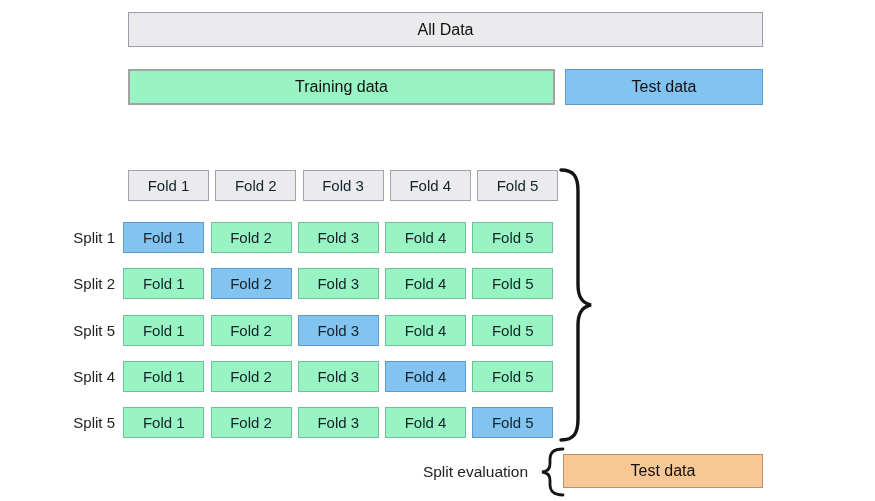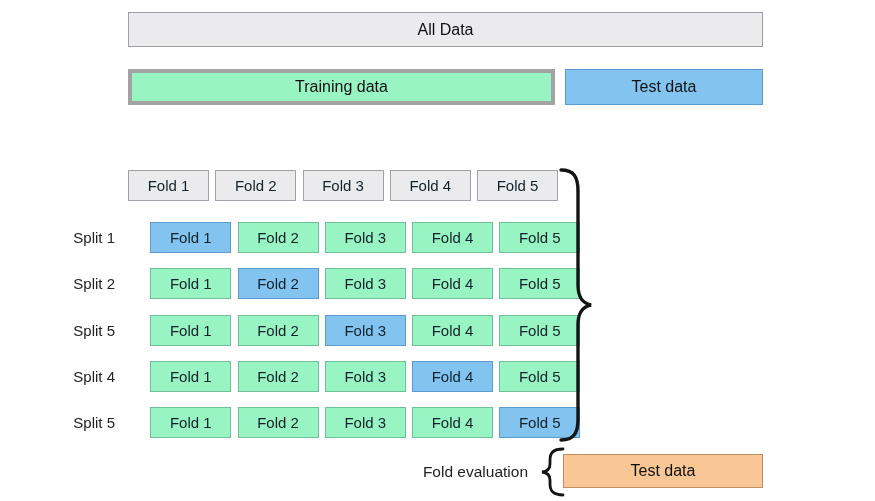--- a/index.html
+++ b/index.html
@@ -5,26 +5,26 @@
   html,body{margin:0;padding:0;background:#ffffff;}
   #canvas{
     position:relative;width:875px;height:501px;background:#ffffff;overflow:hidden;
     font-family:"Liberation Sans", sans-serif;color:#1b1b1b;padding-left:12px;
   }
   .bar{
     position:absolute;box-sizing:border-box;display:flex;align-items:center;justify-content:center;
     font-size:16px;color:#111;
   }
   .bar.gray{background:#ebebee;border:1px solid #9c9cab;}
-  .bar.green{background:#98f5c3;border:4px solid #a3a3a3;}
+  .bar.green{background:#98f5c3;border:2px solid #a3a3a3;}
   .bar.blue{background:#82c3f0;border:1px solid #5b9bd0;}
   .bar.orange{background:#f9c795;border:1px solid #bd8f62;}
   .row{position:absolute;display:flex;gap:6.25px;height:31px;border-radius:9px;}
   .split-label{
-    width:60px;margin-right:29px;text-align:right;font-size:15px;color:#222;
+    width:60px;margin-right:2px;text-align:right;font-size:15px;color:#222;
     line-height:31px;flex:none;
   }
   .cell{
     flex:none;width:81px;height:31px;box-sizing:border-box;
     display:flex;align-items:center;justify-content:center;font-size:15px;color:#12222a;
   }
   .cell.gray{background:#ebebee;border:1px solid #a2a2af;}
   .cell.green{background:#98f5c3;border:1px solid #6fbf9a;}
   .cell.blue{background:#82c3f0;border:1px solid #5b9bd0;}
   .brace{position:absolute;}
@@ -100,21 +100,21 @@
     <div class="cell blue">Fold 5</div>
   </div>
 
   <div class="brace" style="left:558px;top:167px;width:36px;height:276px;">
     <svg width="36" height="276" viewBox="0 0 36 276">
       <path d="M 3 3 C 16 3 20 10 20 24 L 20 118 C 20 130 24 136 33 138 C 24 140 20 146 20 158 L 20 252 C 20 266 16 273 3 273" fill="none" stroke="#141414" stroke-width="3.4" stroke-linecap="round"></path>
     </svg>
   </div>
 
 
-  <div class="final-eval">Fold evaluation</div>
+  <div class="final-eval">Split evaluation</div>
 
   <div class="brace" style="left:540px;top:447px;width:26px;height:50px;">
     <svg width="26" height="50" viewBox="0 0 26 50">
       <path d="M 23 2 C 13 2 10 6 10 13 L 10 17 C 10 22 7 24.5 2 25 C 7 25.5 10 28 10 33 L 10 37 C 10 44 13 48 23 48" fill="none" stroke="#141414" stroke-width="2.8" stroke-linecap="round"></path>
     </svg>
   </div>
 
   <div class="bar orange" style="left:563px;top:454px;width:200px;height:34px;font-size:16px;">Test data</div>
 
 </div>

